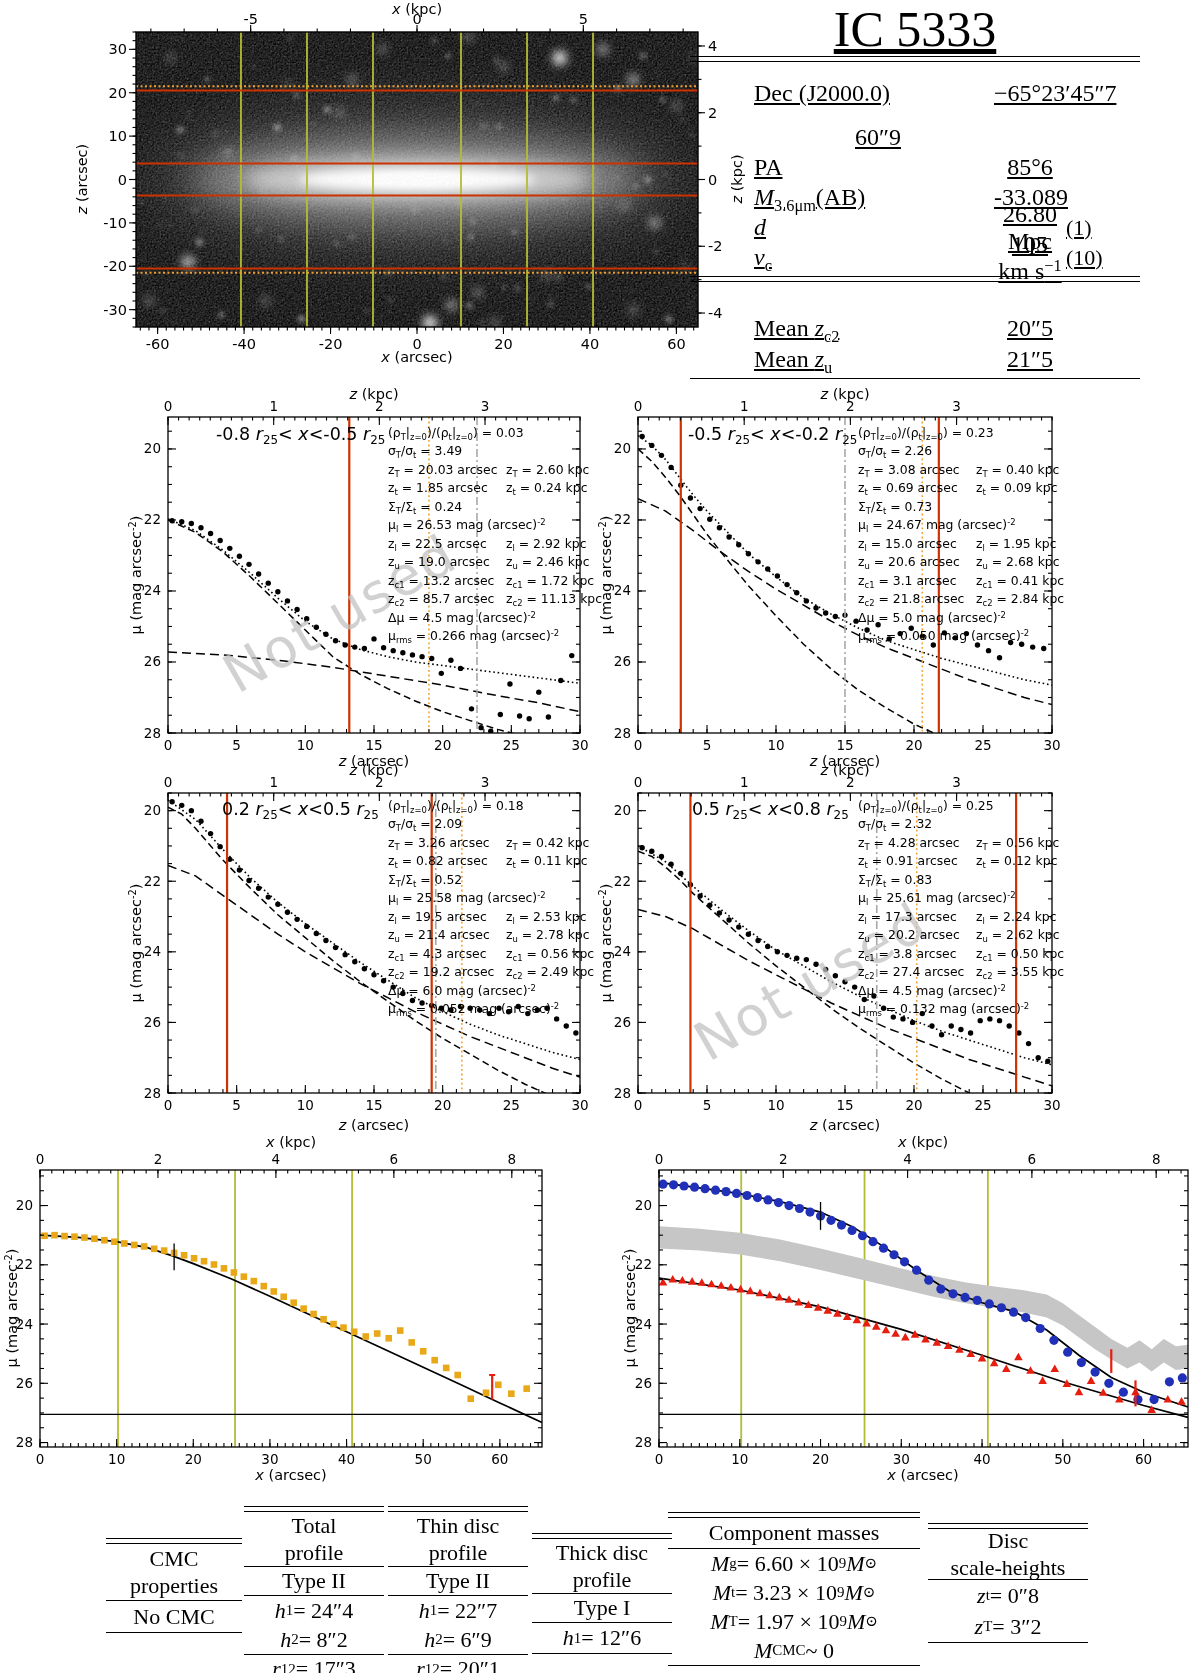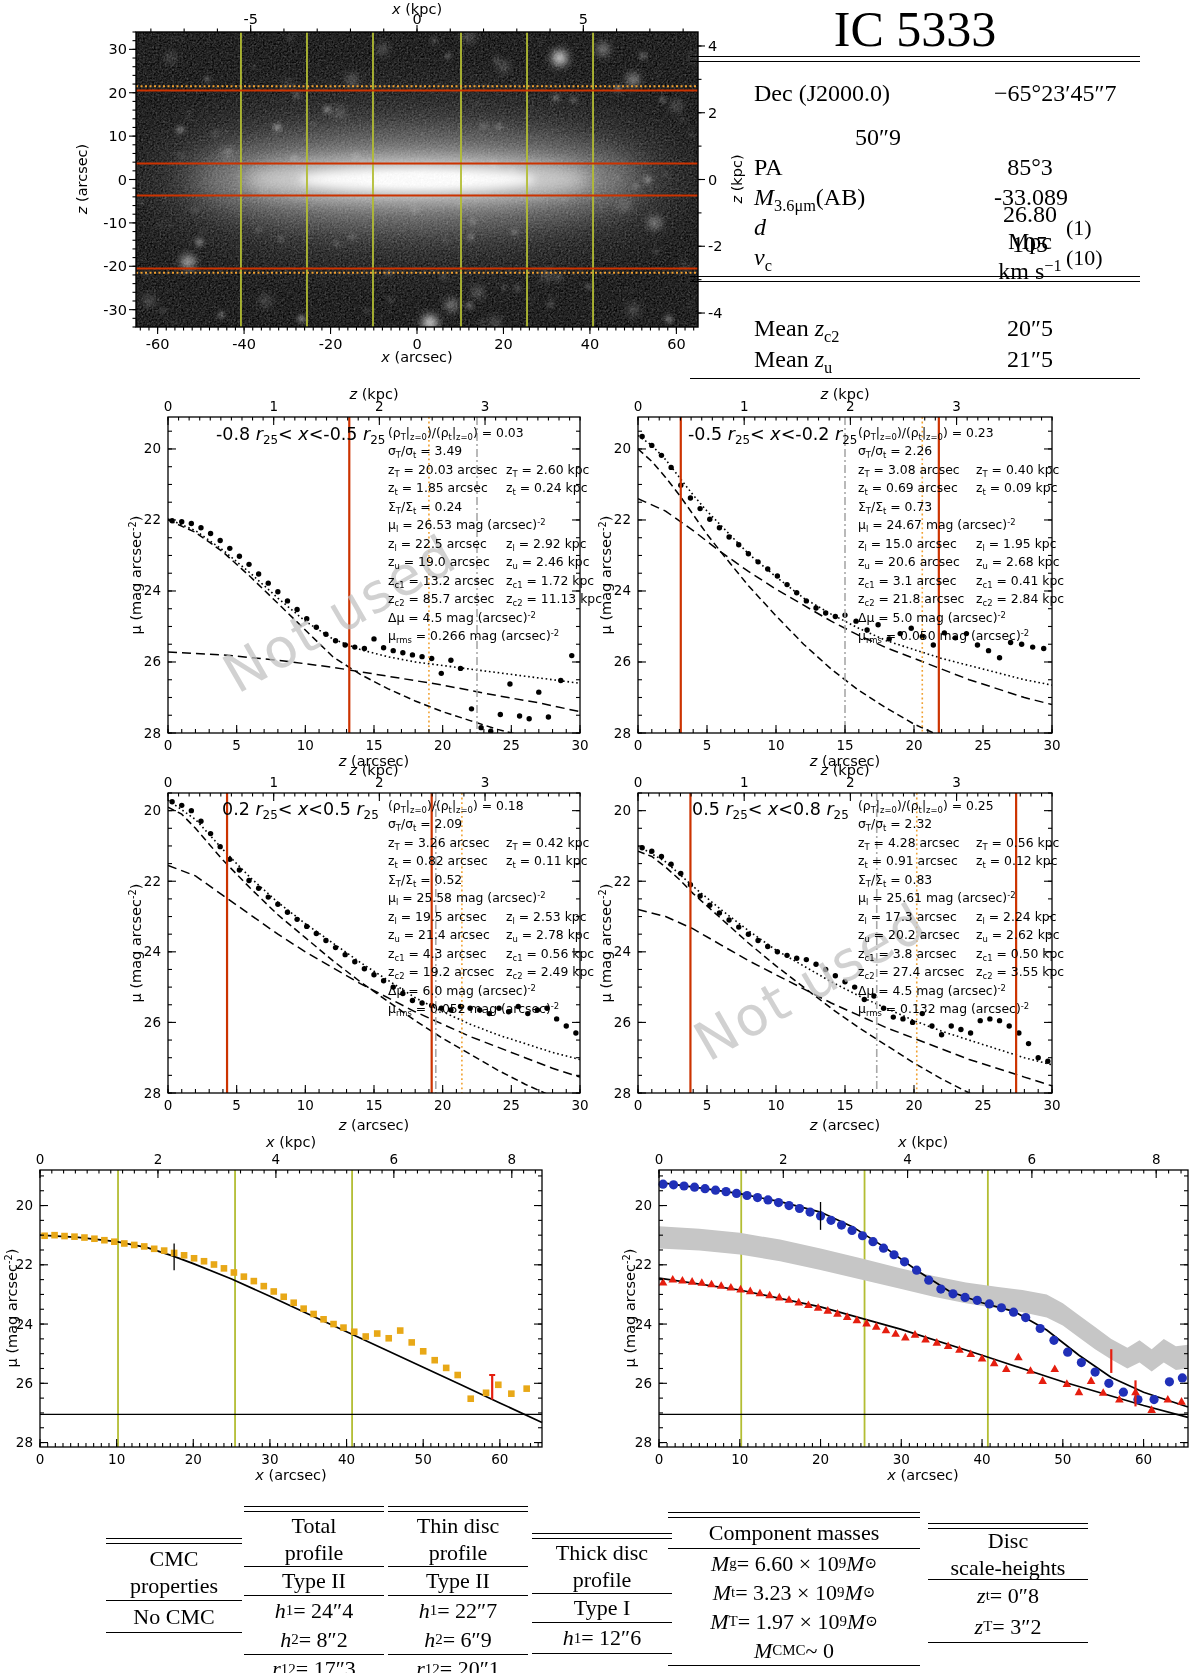--- a/index.html
+++ b/index.html
@@ -7,21 +7,21 @@
   #plots-svg{position:absolute;left:0;top:0;}
   .abs{position:absolute;}
   .axtitle{font-size:14.5px;white-space:nowrap;transform:translate(-50%,-50%);}
   .rot{transform:translate(-50%,-50%) rotate(-90deg);}
   .ptitle{font-size:17.5px;white-space:nowrap;}
   .ann{font-size:12.4px;line-height:18.45px;white-space:nowrap;}
   .ann .row{display:flex;}
   .ann .l{width:118px;flex:none;}
   sub,sup{font-size:68%;line-height:0;}
   sub{vertical-align:-0.35em;} sup{vertical-align:0.5em;}
-  .serif{font-family:"Liberation Serif","DejaVu Serif",serif;}
+  .serif{font-family:"Liberation Serif","DejaVu Serif",serif;text-decoration:underline;}
   .info-title{left:915px;top:0px;transform:translateX(-50%);font-size:50px;}
   .irow{position:absolute;left:690px;width:450px;height:31px;display:flex;align-items:center;font-size:24px;}
   .irow .lab{padding-left:64px;width:240px;flex:none;}
   .irow .val{flex:1;text-align:center;}
   .irow .ref{width:74px;flex:none;text-align:left;font-size:22px;}
   .hrule{position:absolute;border-top:1.4px solid #000;}
   .hdrule{position:absolute;height:3.5px;border-top:1.5px solid #000;border-bottom:1.5px solid #000;}
   .mini{position:absolute;font-family:"Liberation Serif","DejaVu Serif",serif;font-size:22px;text-align:center;}
   .mini .cell{display:flex;align-items:center;justify-content:center;line-height:27px;}
   .mini .rule{border-top:1.3px solid #000;}
@@ -1877,26 +1877,26 @@
   <div class="abs axtitle rot" style="left:737px;top:179px"><i>z</i> (kpc)</div>
 
   <div class="abs info-title serif">IC 5333</div>
   <div class="hdrule" style="left:690px;top:56px;width:450px"></div>
   <div class="irow serif" style="top:78px">
       <span class="lab">Dec (J2000.0)</span>
       <span class="val">−65°23′45″7</span>
       <span class="ref"></span>
     </div>
   <div class="irow serif" style="top:122px">
-      <span class="val">50″9</span>
+      <span class="val">60″9</span>
       <span class="ref"></span>
     </div>
   <div class="irow serif" style="top:152px">
       <span class="lab">PA</span>
-      <span class="val">85°3</span>
+      <span class="val">85°6</span>
       <span class="ref"></span>
     </div>
   <div class="irow serif" style="top:182px">
       <span class="lab"><i>M</i><sub>3.6μm</sub>(AB)</span>
       <span class="val">-33.089</span>
       <span class="ref"></span>
     </div>
   <div class="irow serif" style="top:212px">
       <span class="lab"><i>d</i></span>
       <span class="val">26.80 Mpc</span>

